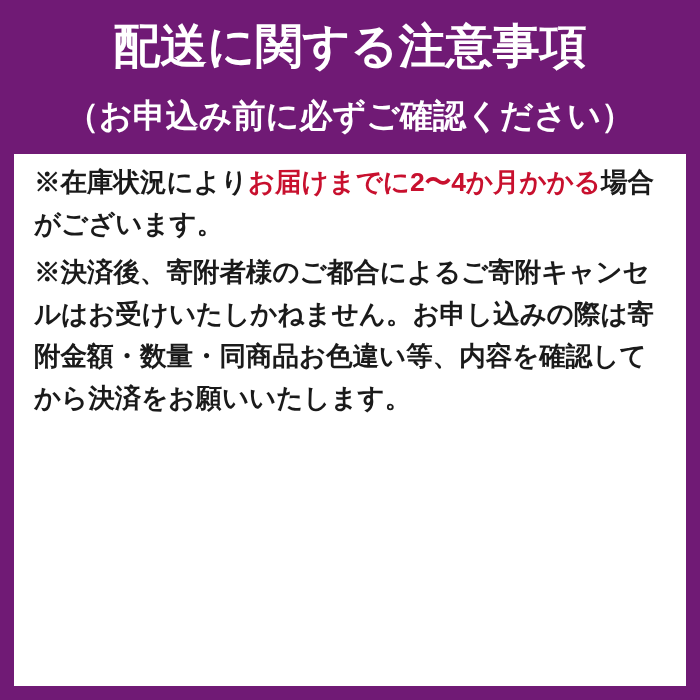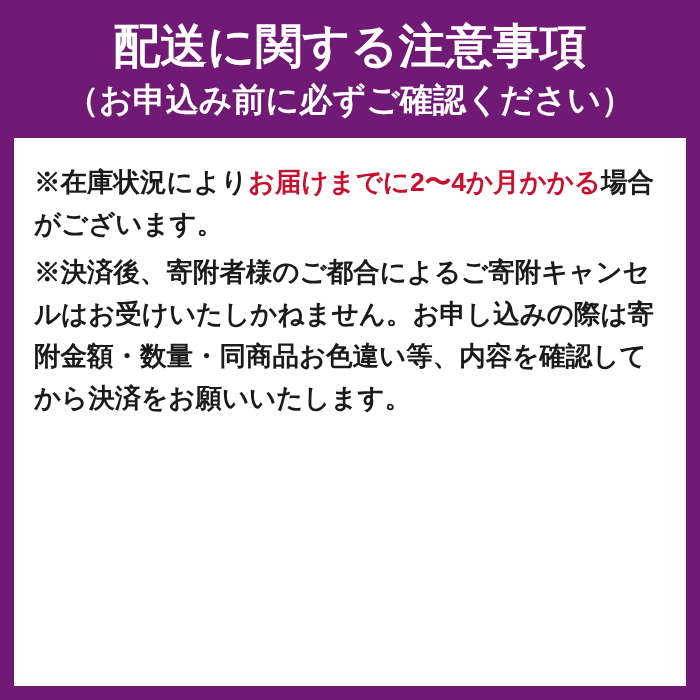--- a/index.html
+++ b/index.html
@@ -33,30 +33,30 @@
     font-size: 47px;
     font-weight: bold;
     letter-spacing: 0px;
     line-height: 1.18;
     white-space: nowrap;
   }
   .header-line2 {
     font-size: 33px;
     font-weight: bold;
     line-height: 1.3;
-    margin-top: 6px;
+    margin-top: 22px;
     white-space: nowrap;
   }
   .panel {
     margin-top: 16px;
     width: 672px;
     flex: 1 1 auto;
     background: #ffffff;
     box-sizing: border-box;
-    padding: 24px 20px 18px 20px;
+    padding: 8px 20px 18px 20px;
   }
   .note {
     font-size: 26.5px;
     line-height: 1.58;
     color: #1a1a1a;
     font-weight: bold;
     margin: 0 0 6px 0;
     text-align: left;
     word-break: break-all;
   }

